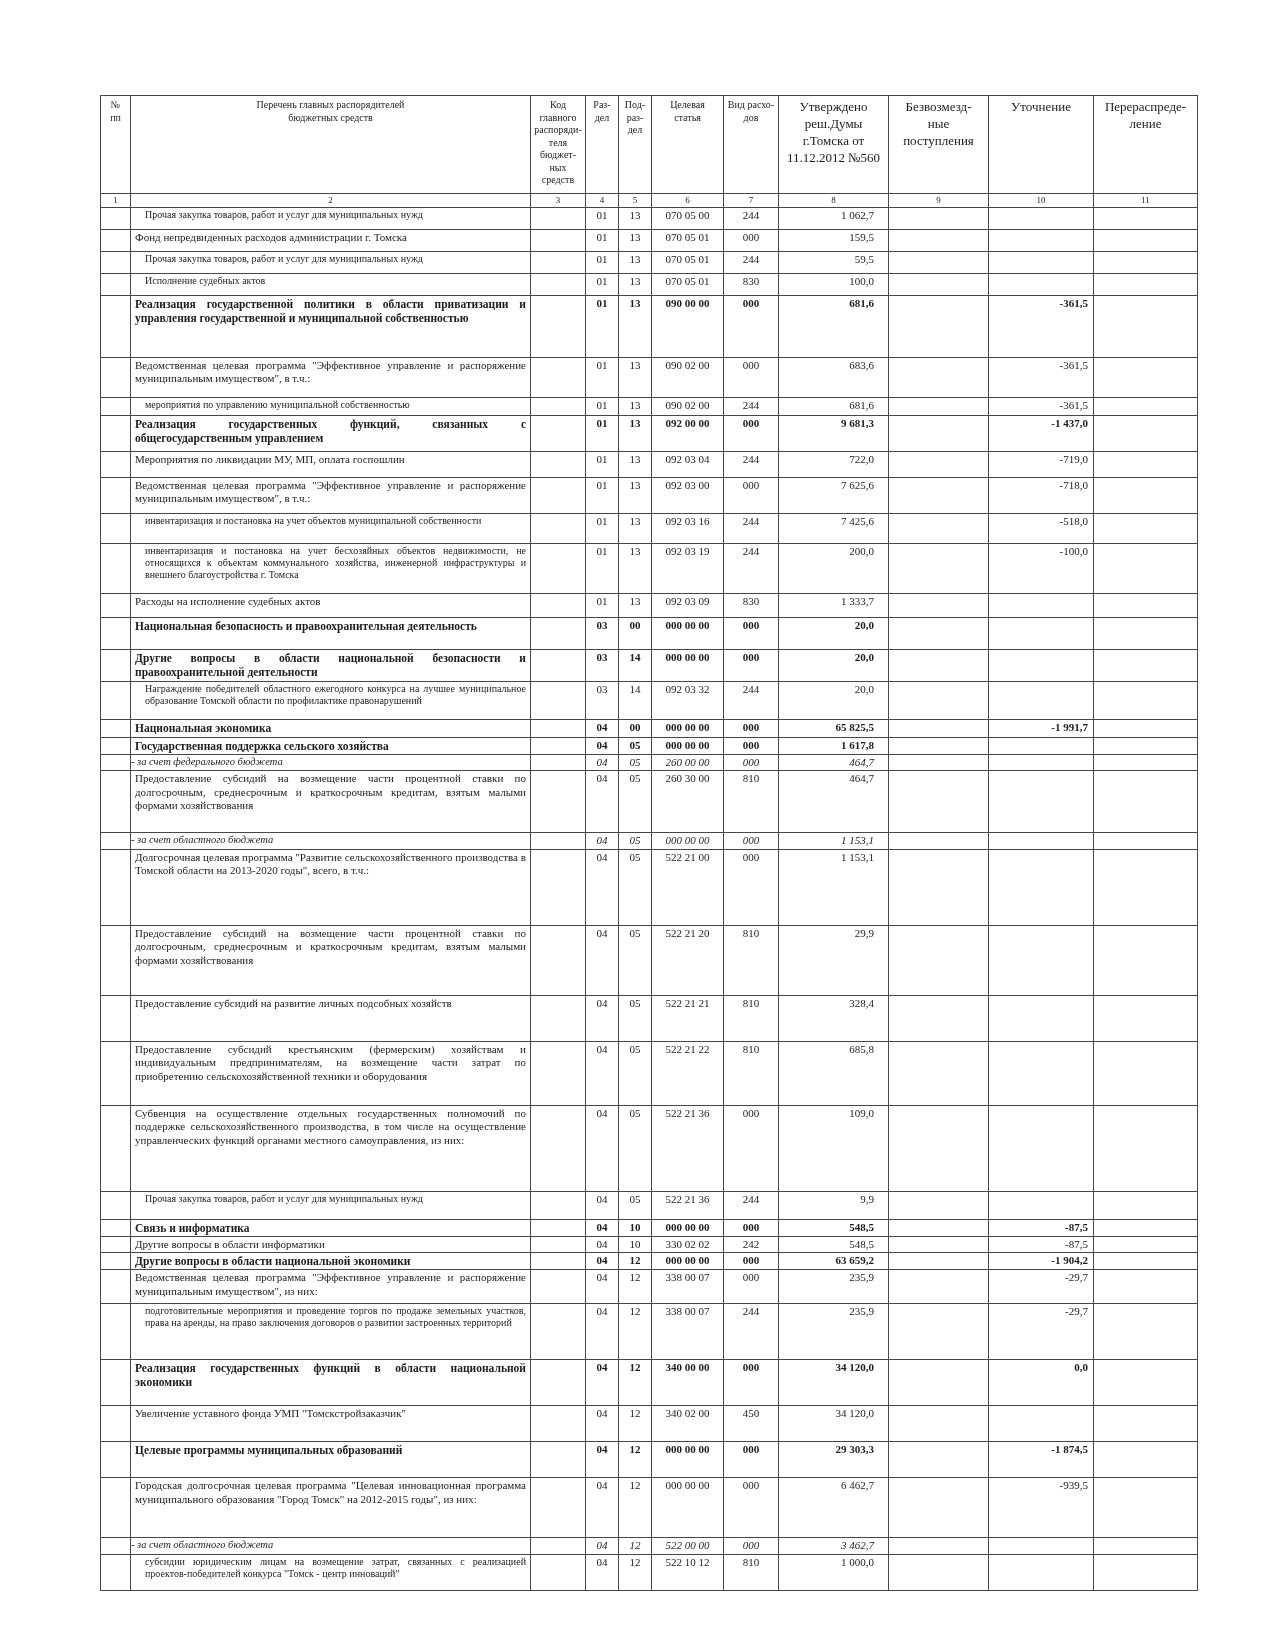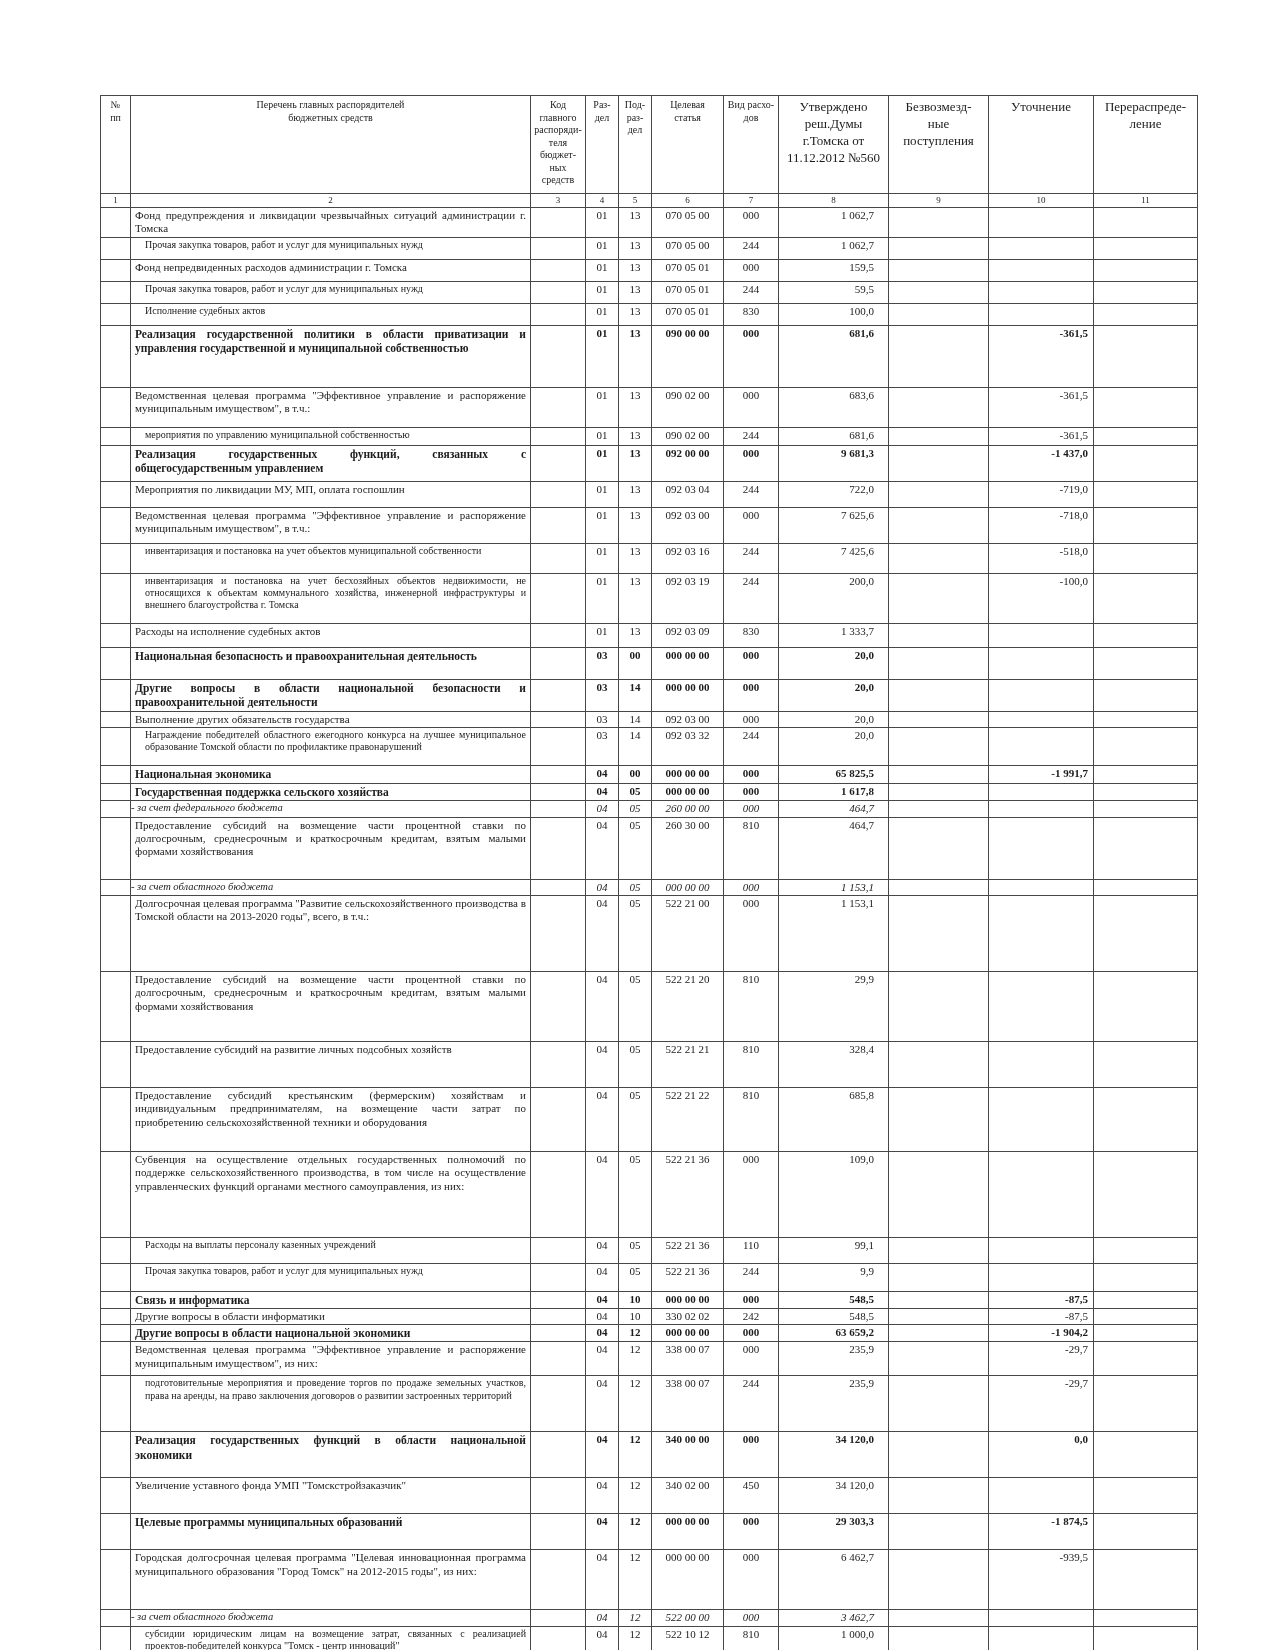--- a/index.html
+++ b/index.html
@@ -118,33 +118,20 @@
           <td>5</td>
           <td>6</td>
           <td>7</td>
           <td>8</td>
           <td>9</td>
           <td>10</td>
           <td>11</td>
         </tr>
     </thead>
     <tbody id="table-body">
-        <tr style="height: 28px;">
-          <td class="c0"></td>
-          <td class="c1">Фонд предупреждения и ликвидации чрезвычайных ситуаций администрации г. Томска</td>
-          <td class="c2"></td>
-          <td class="c3">01</td>
-          <td class="c4">13</td>
-          <td class="c5">070 05 00</td>
-          <td class="c6">000</td>
-          <td class="c7">1 062,7</td>
-          <td class="c8"></td>
-          <td class="c9"></td>
-          <td class="c10"></td>
-        </tr>
         <tr class="indent" style="height: 22px;">
           <td class="c0"></td>
           <td class="c1">Прочая закупка товаров, работ и услуг для муниципальных нужд</td>
           <td class="c2"></td>
           <td class="c3">01</td>
           <td class="c4">13</td>
           <td class="c5">070 05 00</td>
           <td class="c6">244</td>
           <td class="c7">1 062,7</td>
           <td class="c8"></td>
@@ -326,33 +313,20 @@
           <td class="c2"></td>
           <td class="c3">03</td>
           <td class="c4">14</td>
           <td class="c5">000 00 00</td>
           <td class="c6">000</td>
           <td class="c7">20,0</td>
           <td class="c8"></td>
           <td class="c9"></td>
           <td class="c10"></td>
         </tr>
-        <tr style="height: 16px;">
-          <td class="c0"></td>
-          <td class="c1">Выполнение других обязательств государства</td>
-          <td class="c2"></td>
-          <td class="c3">03</td>
-          <td class="c4">14</td>
-          <td class="c5">092 03 00</td>
-          <td class="c6">000</td>
-          <td class="c7">20,0</td>
-          <td class="c8"></td>
-          <td class="c9"></td>
-          <td class="c10"></td>
-        </tr>
         <tr class="indent" style="height: 38px;">
           <td class="c0"></td>
           <td class="c1">Награждение победителей областного ежегодного конкурса на лучшее муниципальное образование Томской области по профилактике правонарушений</td>
           <td class="c2"></td>
           <td class="c3">03</td>
           <td class="c4">14</td>
           <td class="c5">092 03 32</td>
           <td class="c6">244</td>
           <td class="c7">20,0</td>
           <td class="c8"></td>
@@ -478,33 +452,20 @@
         </tr>
         <tr style="height: 86px;">
           <td class="c0"></td>
           <td class="c1">Субвенция на осуществление отдельных государственных полномочий по поддержке сельскохозяйственного производства, в том числе на осуществление управленческих функций органами местного самоуправления, из них:</td>
           <td class="c2"></td>
           <td class="c3">04</td>
           <td class="c4">05</td>
           <td class="c5">522 21 36</td>
           <td class="c6">000</td>
           <td class="c7">109,0</td>
-          <td class="c8"></td>
-          <td class="c9"></td>
-          <td class="c10"></td>
-        </tr>
-        <tr class="indent" style="height: 26px;">
-          <td class="c0"></td>
-          <td class="c1">Расходы на выплаты персоналу казенных учреждений</td>
-          <td class="c2"></td>
-          <td class="c3">04</td>
-          <td class="c4">05</td>
-          <td class="c5">522 21 36</td>
-          <td class="c6">110</td>
-          <td class="c7">99,1</td>
           <td class="c8"></td>
           <td class="c9"></td>
           <td class="c10"></td>
         </tr>
         <tr class="indent" style="height: 28px;">
           <td class="c0"></td>
           <td class="c1">Прочая закупка товаров, работ и услуг для муниципальных нужд</td>
           <td class="c2"></td>
           <td class="c3">04</td>
           <td class="c4">05</td>

